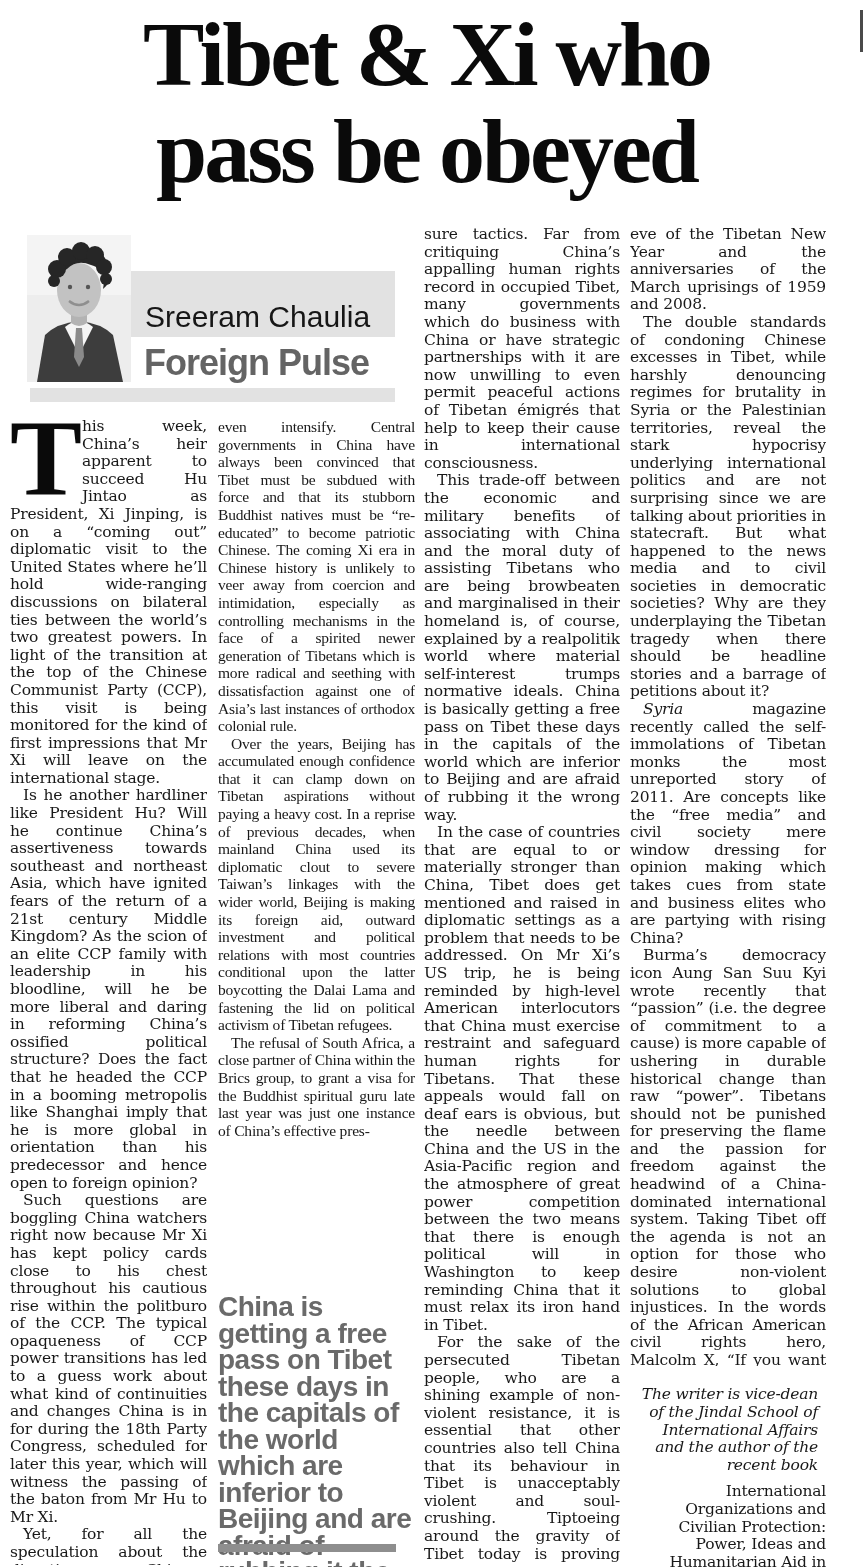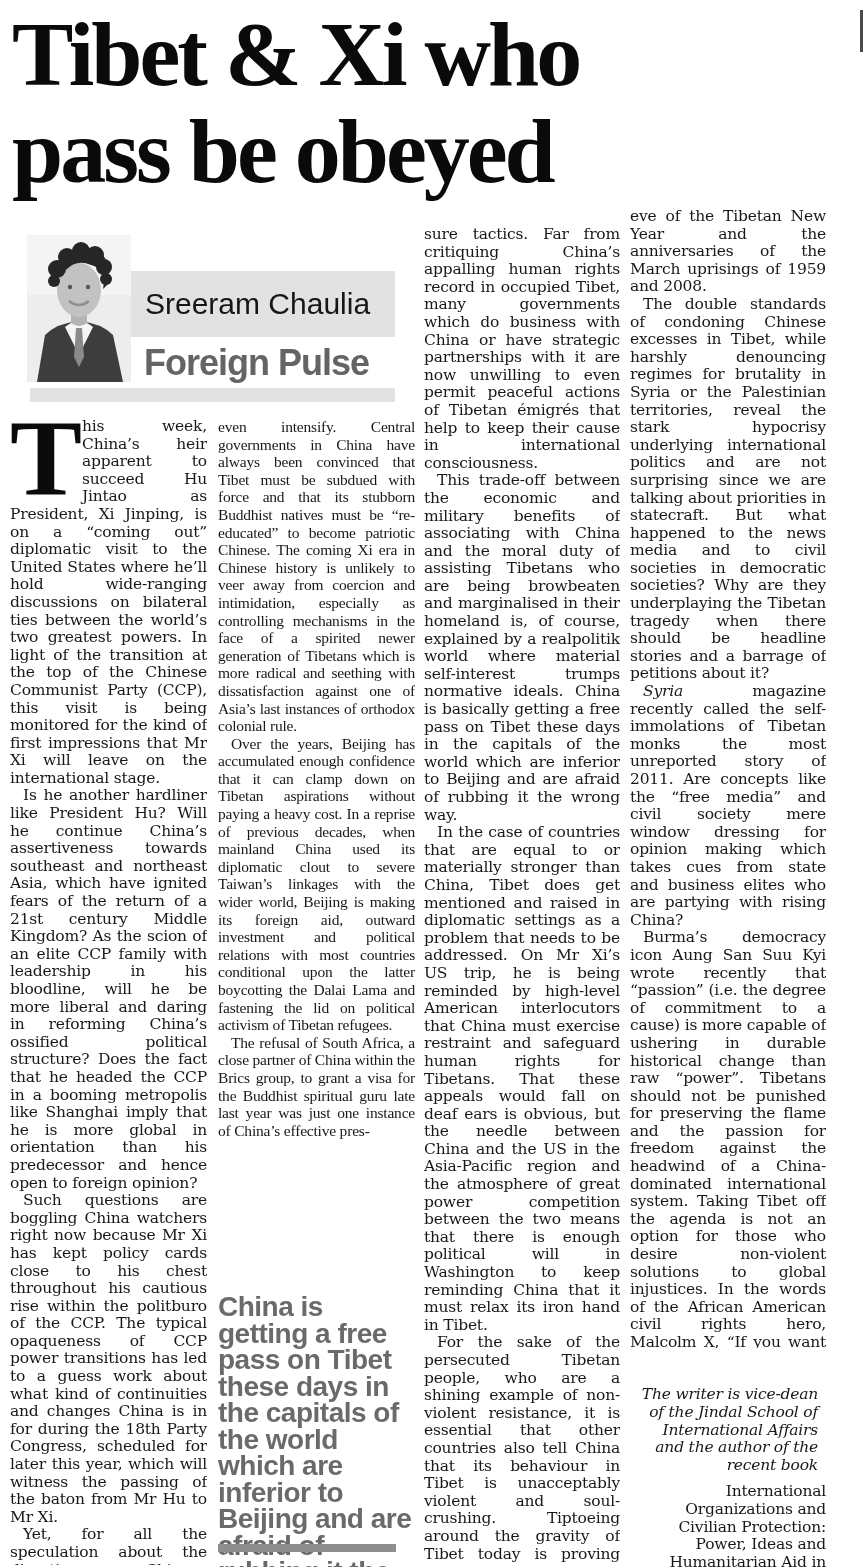--- a/index.html
+++ b/index.html
@@ -5,35 +5,36 @@
   html,body{margin:0;padding:0;background:#ffffff;}
   .page{
     position:relative;
     width:863px;height:1567px;
     background:#ffffff;
     overflow:hidden;
     font-family:"DejaVu Serif", serif;
   }
   
   .headline{
-    position:absolute;top:6px;left:12px;right:10px;
+    position:absolute;top:6px;left:0;right:10px;
+    text-align:center;
     font-family:"Liberation Serif", serif;
     font-weight:700;
     font-size:92px;
     line-height:97px;
     letter-spacing:-3px;
     color:#0a0a0a;
   }
   
   .edge-tick{position:absolute;right:0;top:10px;width:3px;height:42px;background:#4a4a4a;}
   
   .band1{position:absolute;left:30px;top:271px;width:365px;height:66px;background:#e2e2e2;}
   .band2{position:absolute;left:30px;top:388px;width:365px;height:14px;background:#e2e2e2;}
   .author-name{
-    position:absolute;left:145px;top:271px;height:66px;line-height:66px;
+    position:absolute;left:145px;top:284px;height:66px;line-height:66px;
     font-family:"Liberation Sans", sans-serif;
     font-size:30px;color:#161616;letter-spacing:0;
   }
   .column-title{
     position:absolute;left:144px;top:342px;
     font-family:"Liberation Sans", sans-serif;
     font-weight:700;font-size:36px;letter-spacing:-1px;
     color:#646464;
   }
   .photo{position:absolute;left:27px;top:235px;width:104px;height:147px;overflow:hidden;}
@@ -48,21 +49,21 @@
   .dropcap{
     float:left;width:66px;height:78px;
     font-family:"Liberation Serif", serif;font-weight:700;
     font-size:108px;line-height:76px;
     margin:2px 6px 0 0;color:#0a0a0a;text-indent:0;
   }
   .ital{font-style:italic;}
   #col1{left:10px;top:418px;width:197px;height:1147px;}
   #col2{left:218px;top:418px;width:197px;height:872px;font-family:Liberation Serif, serif;}
   #col3{left:424px;top:226px;width:196px;height:1338px;}
-  #col4{left:630px;top:208px;width:196px;height:1140px;}
+  #col4{left:630px;top:226px;width:196px;height:1140px;}
   
   .pullquote{
     position:absolute;left:218px;top:1294px;width:200px;
     font-family:"Liberation Sans", sans-serif;
     font-weight:700;font-size:28px;line-height:26.5px;letter-spacing:-0.5px;
     color:#6a6a6a;text-align:left;
   }
   .pq-bar{position:absolute;left:218px;top:1544px;width:178px;height:8px;background:#8e8e8e;}
   
   .footer{

